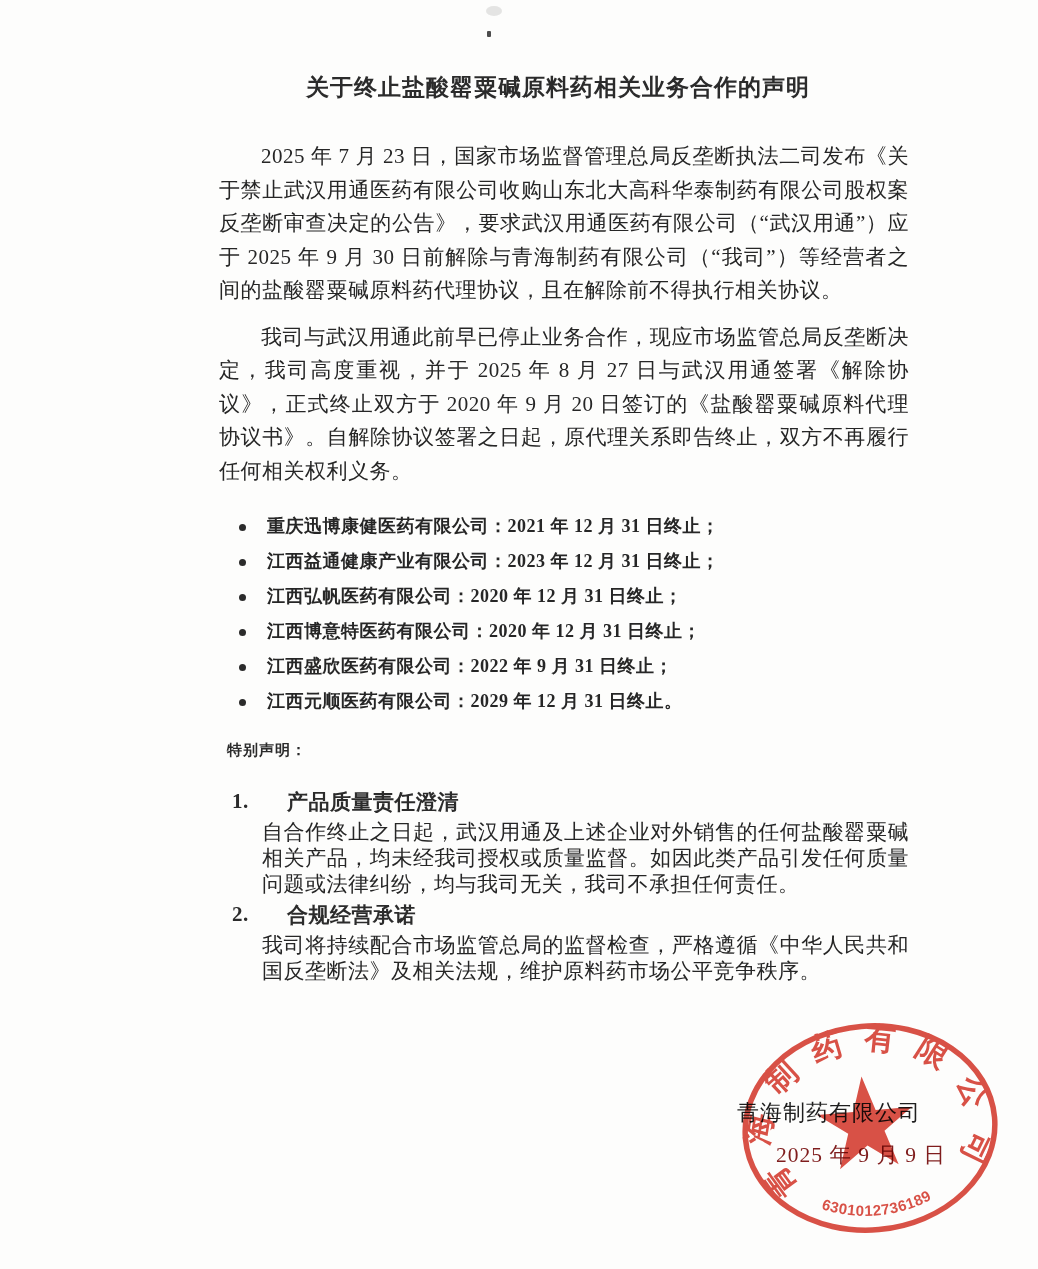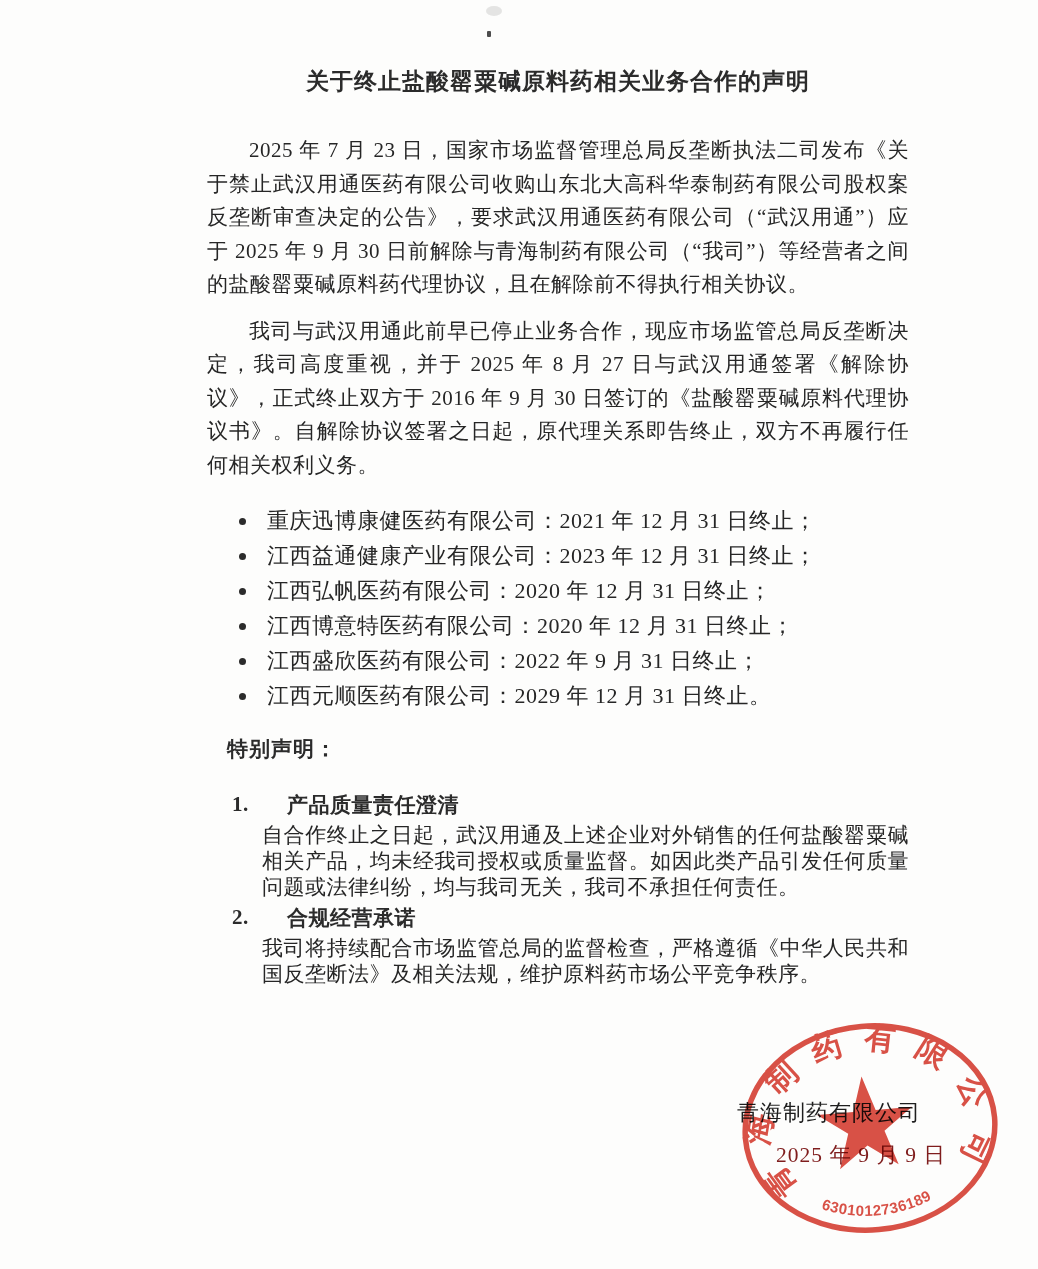--- a/index.html
+++ b/index.html
@@ -7,66 +7,67 @@
     position:relative;
     width:1038px;height:1269px;
     margin:0 auto;
     background:#fdfdfc;
     overflow:hidden;
     color:#262626;
     font-family:"Liberation Serif","DejaVu Serif",serif;
   }
   .content{
     position:absolute;
-    left:207px;top:8px;
+    left:207px;top:14px;
     width:702px;
   }
   .doc-title{
     margin:58px 0 0 0;
     text-align:center;
     font-family:"Liberation Sans","DejaVu Sans",sans-serif;
     font-weight:700;
     font-size:23px;
     letter-spacing:1px;
     color:#2b2b2b;
   }
   .para{
-    margin:13px 0 0 0;
+    margin:13px 0 0 12px;
     font-size:21px;
     line-height:33.5px;
     text-align:justify;
     text-indent:2em;
     letter-spacing:0.5px;
   }
   .para.first{margin-top:37px;}
   .bullets{
     list-style:none;
     margin:21px 0 0 0;
     padding:0;
   }
   .bullets li{
     position:relative;
     padding-left:60px;
-    font-size:22px;
+    font-size:18px;
     line-height:35px;
     letter-spacing:0.5px;
+    font-weight:bold;
   }
   .bullets li::before{
     content:"";
     position:absolute;
     left:32px;top:15px;
     width:7px;height:7px;
     border-radius:50%;
     background:#2b2b2b;
   }
   .special-heading{
     margin:22px 0 0 20px;
     font-family:"Liberation Sans","DejaVu Sans",sans-serif;
     font-weight:700;
-    font-size:21px;
+    font-size:15px;
     letter-spacing:1px;
     color:#2b2b2b;
   }
   .num-items{margin:26px 0 0 0;padding:0;}
   .num-item{margin:0;}
   .item-head{
     display:flex;
     margin:0 0 2px 25px;
     font-family:"Liberation Sans","DejaVu Sans",sans-serif;
     font-weight:700;
@@ -150,21 +151,21 @@
 <body>
 
 <div class="page">
   <div class="smudge"></div>
   <div class="speck"></div>
 
   <div class="content">
     <h1 class="doc-title">关于终止盐酸罂粟碱原料药相关业务合作的声明</h1>
 
     <p class="para first">2025 年 7 月 23 日，国家市场监督管理总局反垄断执法二司发布《关于禁止武汉用通医药有限公司收购山东北大高科华泰制药有限公司股权案反垄断审查决定的公告》，要求武汉用通医药有限公司（“武汉用通”）应于 2025 年 9 月 30 日前解除与青海制药有限公司（“我司”）等经营者之间的盐酸罂粟碱原料药代理协议，且在解除前不得执行相关协议。</p>
-    <p class="para">我司与武汉用通此前早已停止业务合作，现应市场监管总局反垄断决定，我司高度重视，并于 2025 年 8 月 27 日与武汉用通签署《解除协议》，正式终止双方于 2016 年 9 月 30 日签订的《盐酸罂粟碱原料代理协议书》。自解除协议签署之日起，原代理关系即告终止，双方不再履行任何相关权利义务。</p>
+    <p class="para">我司与武汉用通此前早已停止业务合作，现应市场监管总局反垄断决定，我司高度重视，并于 2025 年 8 月 27 日与武汉用通签署《解除协议》，正式终止双方于 2020 年 9 月 20 日签订的《盐酸罂粟碱原料代理协议书》。自解除协议签署之日起，原代理关系即告终止，双方不再履行任何相关权利义务。</p>
 
     <ul class="bullets">
       <li>重庆迅博康健医药有限公司：2021 年 12 月 31 日终止；</li>
       <li>江西益通健康产业有限公司：2023 年 12 月 31 日终止；</li>
       <li>江西弘帆医药有限公司：2020 年 12 月 31 日终止；</li>
       <li>江西博意特医药有限公司：2020 年 12 月 31 日终止；</li>
       <li>江西盛欣医药有限公司：2022 年 9 月 31 日终止；</li>
       <li>江西元顺医药有限公司：2029 年 12 月 31 日终止。</li>
     </ul>
 

